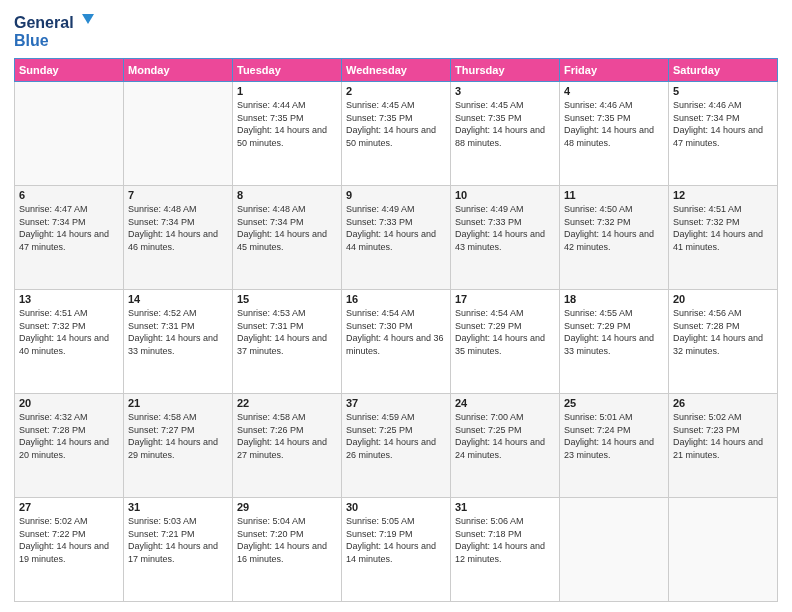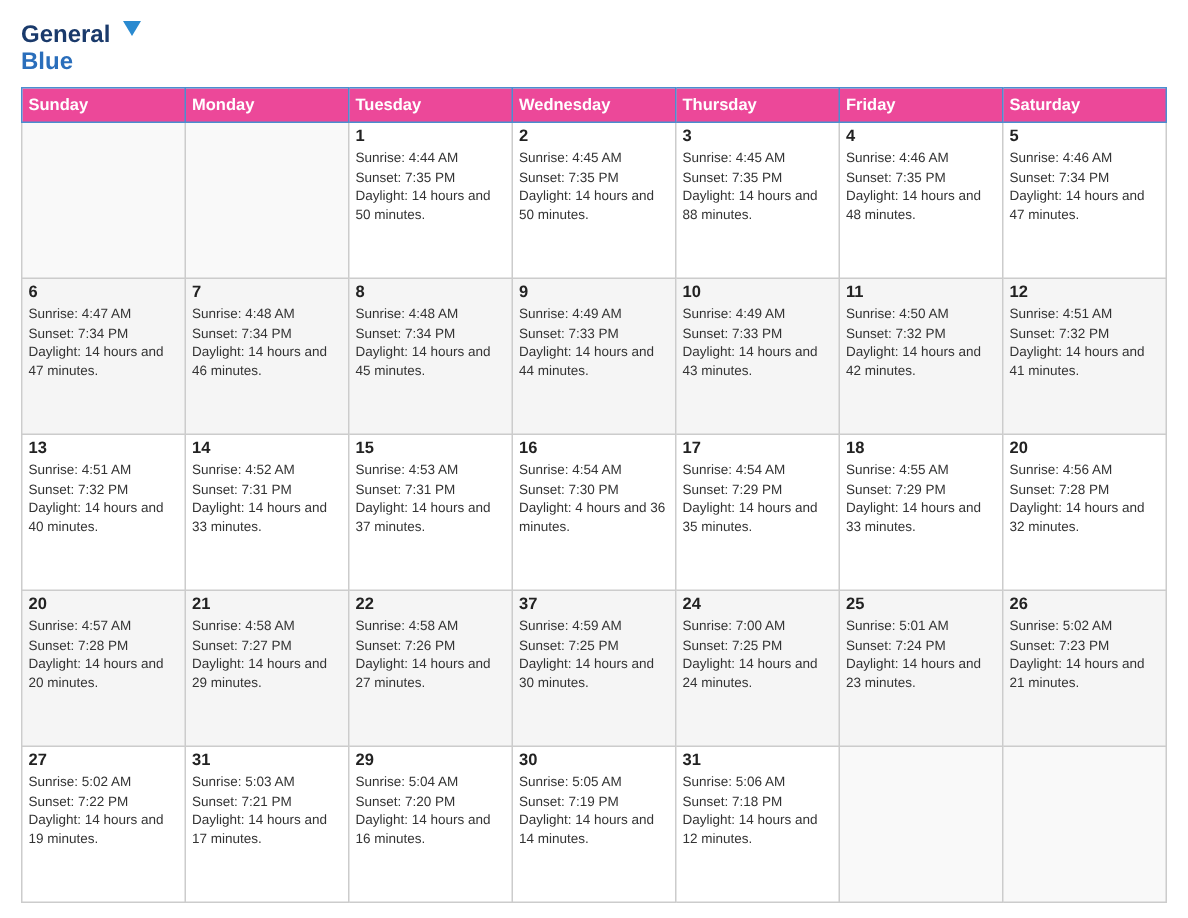--- a/index.html
+++ b/index.html
@@ -276,21 +276,21 @@
             <span>Sunrise: 4:56 AM</span><br>
             <span>Sunset: 7:28 PM</span><br>
             <span>Daylight: 14 hours and 32 minutes.</span>
           </div>
         </td>
         </tr>
         <tr>
           <td>
           <span class="day-number">20</span>
           <div class="day-info">
-            <span>Sunrise: 4:57 AM</span><br>
+            <span>Sunrise: 4:32 AM</span><br>
             <span>Sunset: 7:28 PM</span><br>
             <span>Daylight: 14 hours and 20 minutes.</span>
           </div>
         </td>
           <td>
           <span class="day-number">21</span>
           <div class="day-info">
             <span>Sunrise: 4:58 AM</span><br>
             <span>Sunset: 7:27 PM</span><br>
             <span>Daylight: 14 hours and 29 minutes.</span>
@@ -302,21 +302,21 @@
             <span>Sunrise: 4:58 AM</span><br>
             <span>Sunset: 7:26 PM</span><br>
             <span>Daylight: 14 hours and 27 minutes.</span>
           </div>
         </td>
           <td>
           <span class="day-number">37</span>
           <div class="day-info">
             <span>Sunrise: 4:59 AM</span><br>
             <span>Sunset: 7:25 PM</span><br>
-            <span>Daylight: 14 hours and 30 minutes.</span>
+            <span>Daylight: 14 hours and 26 minutes.</span>
           </div>
         </td>
           <td>
           <span class="day-number">24</span>
           <div class="day-info">
             <span>Sunrise: 7:00 AM</span><br>
             <span>Sunset: 7:25 PM</span><br>
             <span>Daylight: 14 hours and 24 minutes.</span>
           </div>
         </td>

